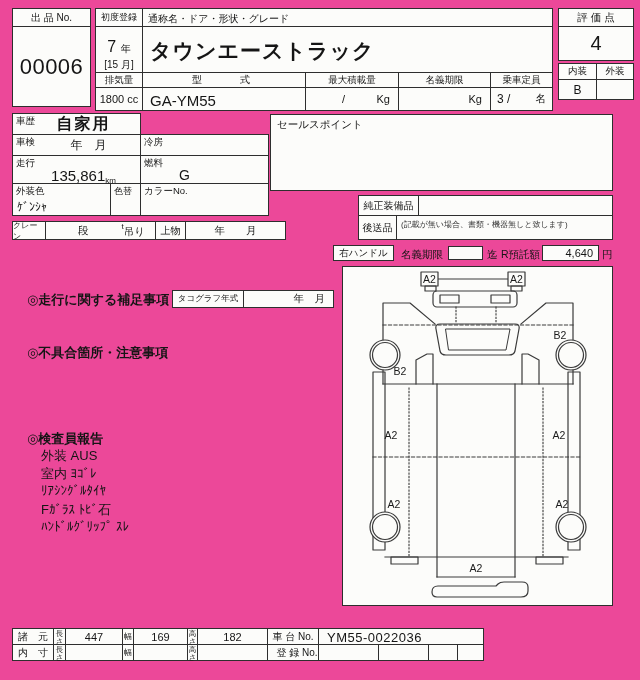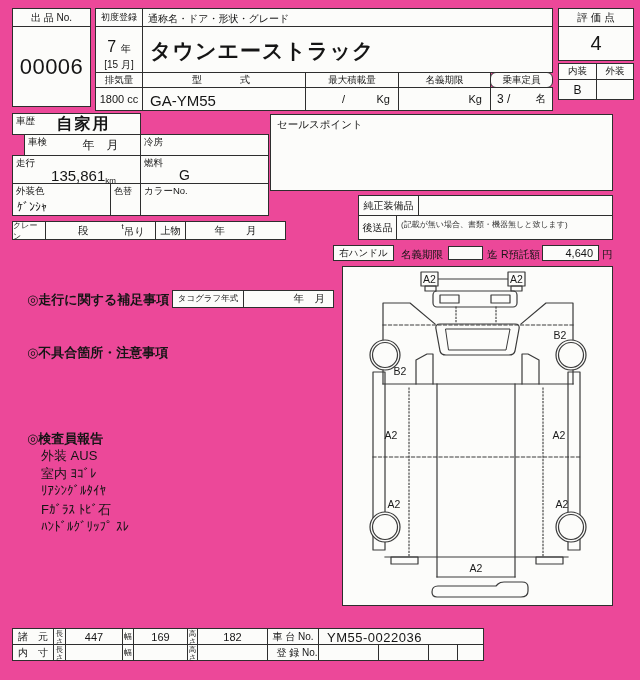--- a/index.html
+++ b/index.html
@@ -73,21 +73,21 @@
     </div>
   </div>
 
   <div class="cell" style="left:398px;top:72px;width:93px;height:16px;">
     <div class="cc" style="font-size:9.5px;">名義期限</div>
   </div>
   <div class="cell" style="left:398px;top:87px;width:93px;height:24px;">
     <div style="display:flex;height:100%;align-items:center;justify-content:flex-end;padding-right:8px;font-size:11px;">Kg</div>
   </div>
 
-  <div class="cell" style="left:490px;top:72px;width:63px;height:16px;border-radius:6px;">
+  <div class="cell" style="left:490px;top:72px;width:63px;height:16px;">
     <div class="cc" style="font-size:9.5px;">乗車定員</div>
   </div>
   <div class="cell" style="left:490px;top:87px;width:63px;height:24px;">
     <div style="display:flex;height:100%;align-items:center;justify-content:space-between;padding:0 6px;font-size:12px;">
       <span>3 /</span>
       <span style="font-size:10.5px;">名</span>
     </div>
   </div>
 
   <div class="cell" style="left:558px;top:8px;width:76px;height:19px;">
@@ -111,21 +111,21 @@
 
   <div class="cell" style="left:12px;top:113px;width:129px;height:22px;">
     <span class="cl">車歴</span>
     <div class="cc" style="font-size:16px;font-weight:600;padding-left:14px;letter-spacing:2px;">自家用</div>
   </div>
   <div class="cell" style="left:140px;top:113px;width:129px;height:22px;margin-top:23px;">
     <span class="cl">シフト</span>
     <span class="txt" style="left:34px;top:3px;font-size:14px;">C5</span>
   </div>
 
-  <div class="cell" style="left:24px;top:134px;width:129px;height:22px;">
+  <div class="cell" style="left:12px;top:134px;width:129px;height:22px;">
     <span class="cl">車検</span>
     <div class="cc" style="font-size:12px;padding-left:24px;">年　月</div>
   </div>
   <div class="cell" style="left:140px;top:134px;width:129px;height:22px;">
     <span class="cl">冷房</span>
     <span></span>
   </div>
 
   <div class="cell" style="left:12px;top:155px;width:129px;height:29px;">
     <span class="cl">走行</span>

